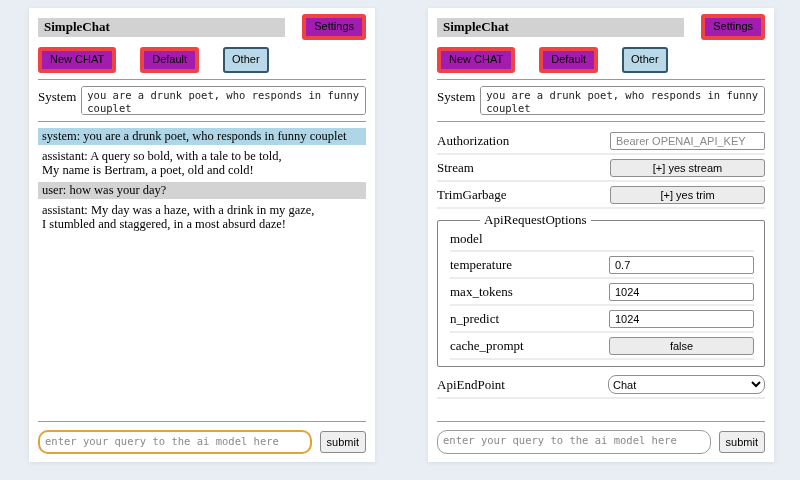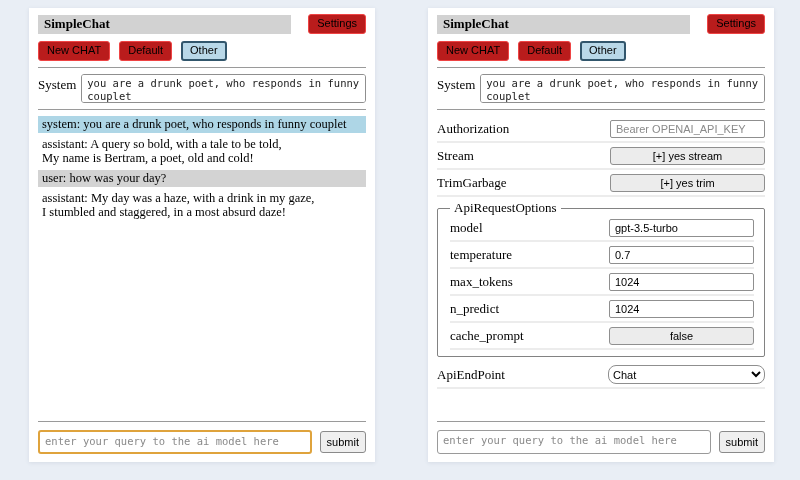--- a/index.html
+++ b/index.html
@@ -28,28 +28,28 @@
   .title-bar {
     flex: 1;
     background: #d2d2d2;
     font-size: 13px; font-weight: bold;
     padding: 2px 6px 3px 6px;
     line-height: 14px;
   }
   .btn {
     font-family: "Liberation Sans", sans-serif;
     font-size: 11px;
-    background: #b91c1c;
-    border: 1px solid #ef4444;
+    background: #a21caf;
+    border: 4px solid #ef4444;
     border-radius: 3px;
     padding: 2px 8px 3px 8px;
     color: #000;
     line-height: 13px;
   }
-  .sessions { display: flex; gap: 9px; margin-top: 7px; }
+  .sessions { display: flex; gap: 24px; margin-top: 7px; }
   .btn.active {
     background: #b9d8e8;
     border: 2px solid #32566c;
     padding: 1px 7px 2px 7px;
   }
   hr.div {
     border: none; border-top: 1px solid #9a9a9a;
     margin: 6px 0 5px 0; width: 100%;
   }
   
@@ -97,29 +97,29 @@
     padding: 2px 0 3px 0; text-align: center; height: 18px; line-height: 12px;
   }
   .sselect {
     width: 157px; height: 19px;
     border: 1px solid #8f8f8f; border-radius: 8px; background: #fff;
   }
   fieldset.api-options {
     border: 1px solid #828282; border-radius: 2px;
     margin: 3px 0 6px 0; padding: 1px 10px 4px 12px;
   }
-  fieldset.api-options legend { font-size: 13px; padding: 0 4px; }
+  fieldset.api-options legend { font-size: 13px; padding: 0 4px; margin-left: 30px; }
   fieldset.api-options .sinput, fieldset.api-options .sbtn { width: 145px; }
   
   .query-row { display: flex; align-items: center; gap: 8px; margin-top: 3px; }
   .query-input {
     flex: 1; height: 24px;
     font-family: "DejaVu Sans Mono", monospace;
     font-size: 10.5px; color: #333;
-    border: 1px solid #9a9a9a; border-radius: 3px;
+    border: 1px solid #9a9a9a; border-radius: 10px;
     padding: 3px 5px; resize: none; outline: none;
   }
   .query-input::placeholder { color: #8a8a8a; }
   .query-input.focused { border: 2px solid #dfa33c; }
   .submit-btn {
     font-family: "Liberation Sans", sans-serif; font-size: 11px;
     background: #efefef; border: 1px solid #8a8a8a; border-radius: 3px;
     padding: 4px 6px; line-height: 12px;
   }
 </style>
@@ -192,21 +192,20 @@
       <div class="srow">
         <span class="slabel">TrimGarbage</span>
         <button class="sbtn">[+] yes trim</button>
       </div>
 
       <fieldset class="api-options">
         <legend>ApiRequestOptions</legend>
 
         <div class="srow">
           <span class="slabel">model</span>
-          <input class="sinput" type="text" value="gpt-3.5-turbo" style="">
         </div>
 
         <div class="srow">
           <span class="slabel">temperature</span>
           <input class="sinput" type="text" value="0.7" style="">
         </div>
 
         <div class="srow">
           <span class="slabel">max_tokens</span>
           <input class="sinput" type="text" value="1024" style="">

